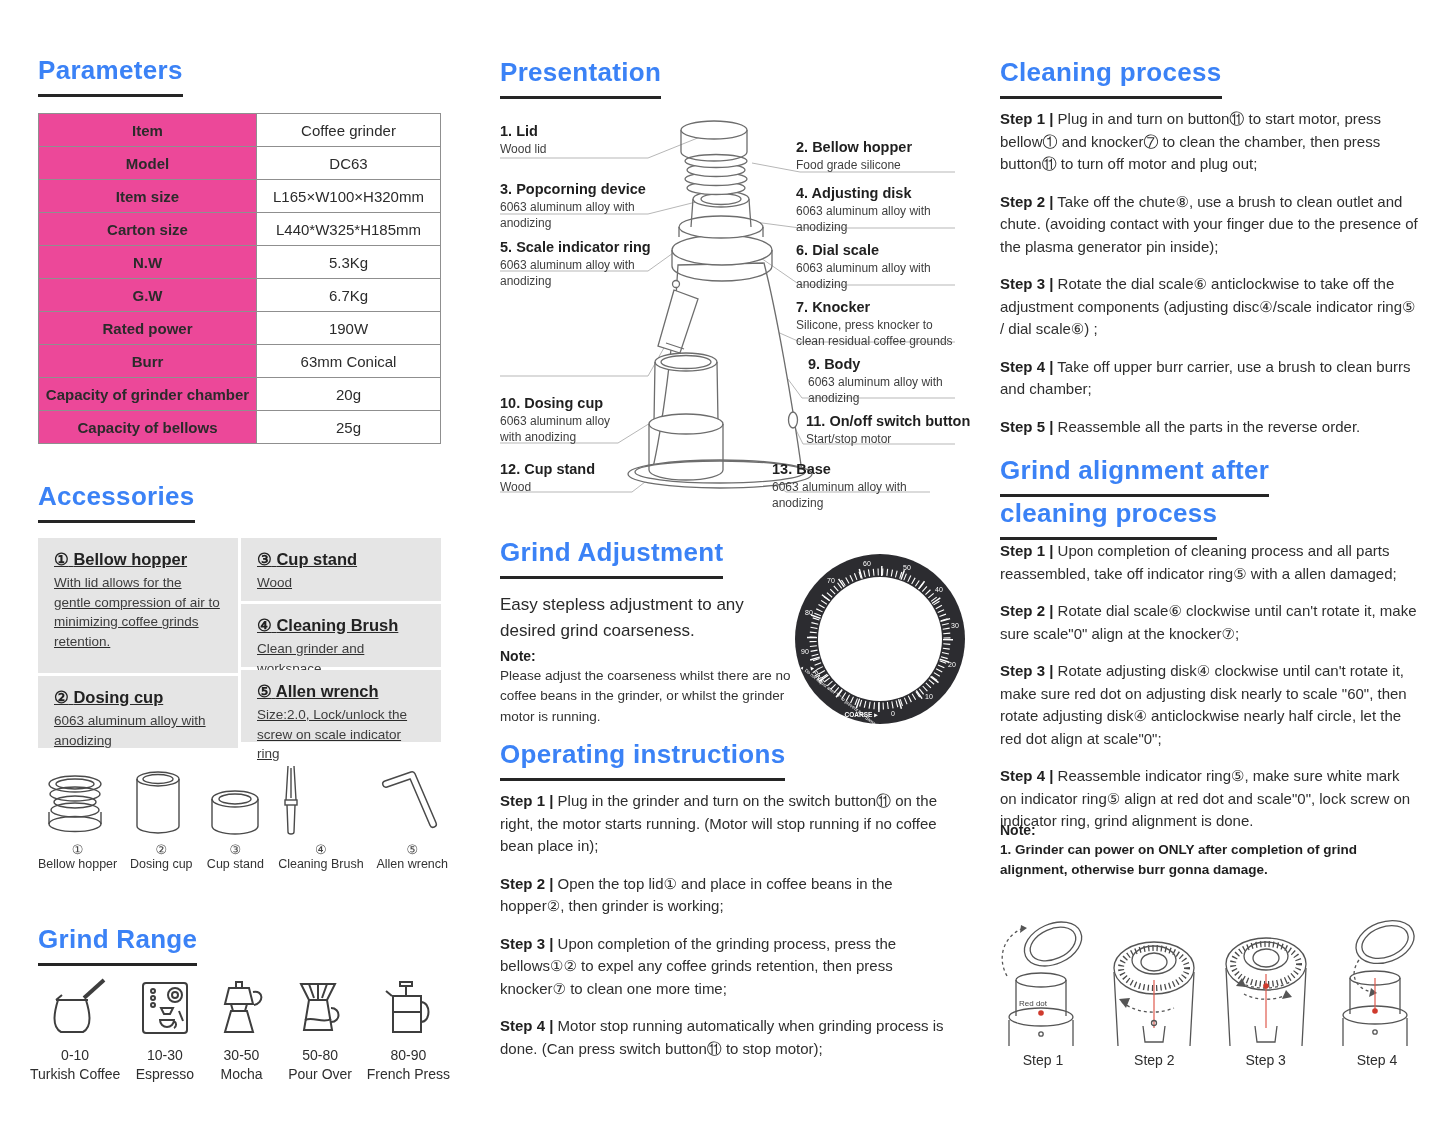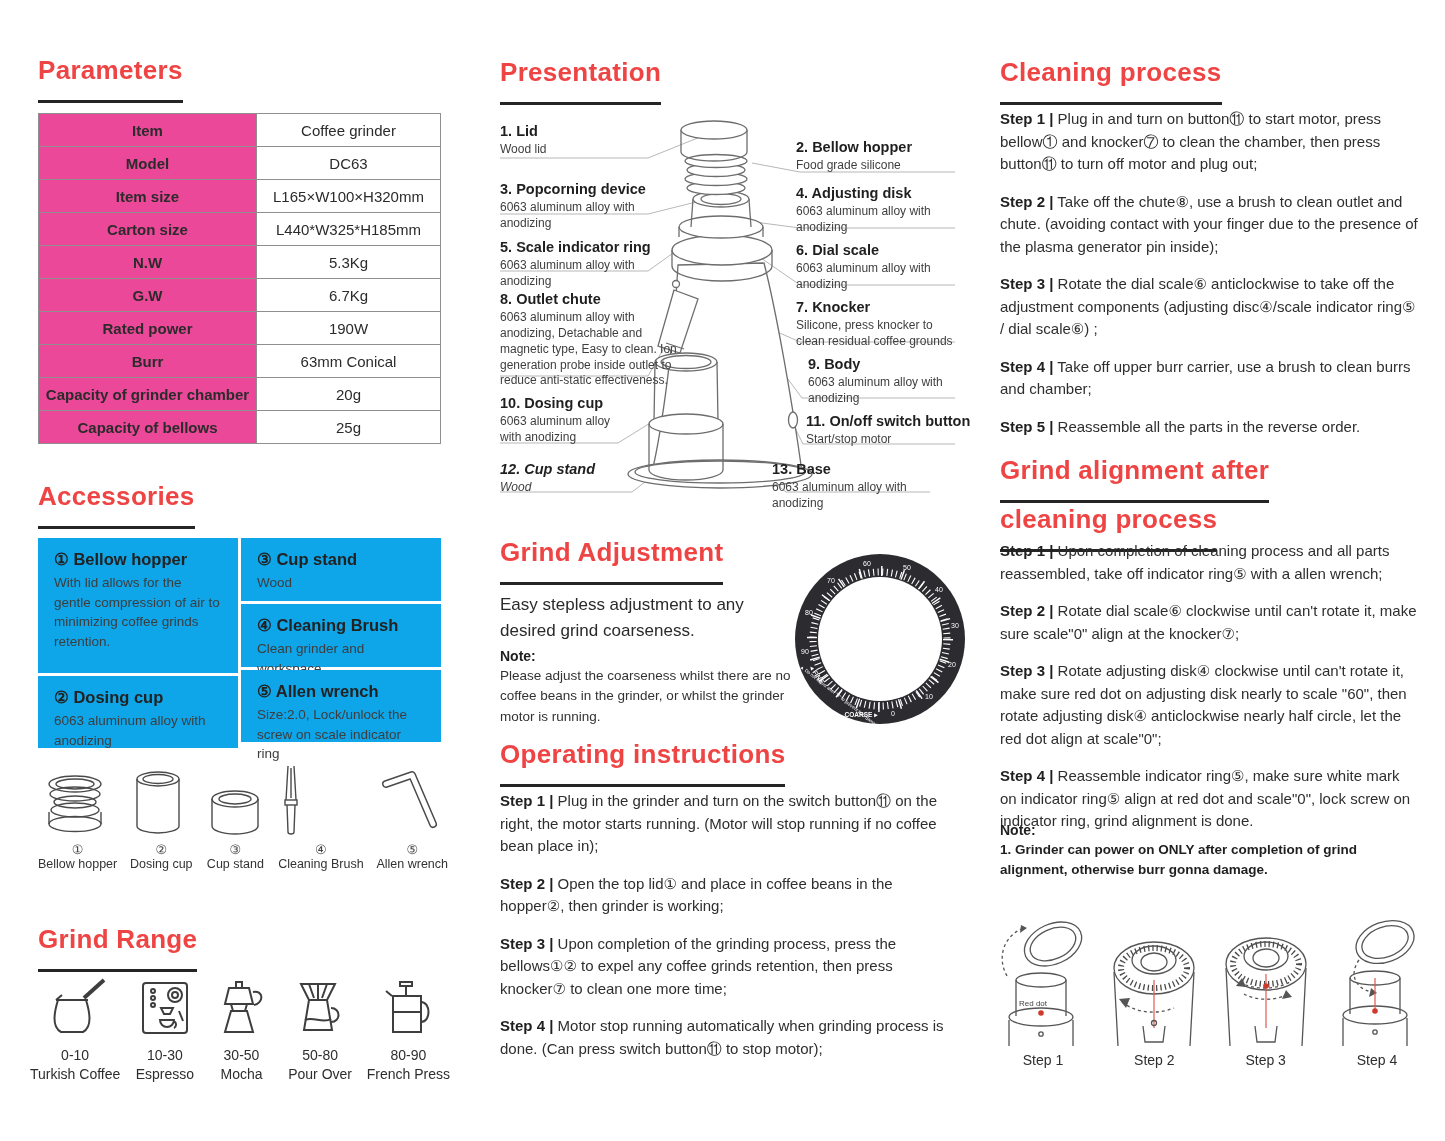--- a/index.html
+++ b/index.html
@@ -1,29 +1,29 @@
 <!DOCTYPE html>
 <html><head>
 <meta charset="utf-8">
 <style>
   html,body{margin:0;padding:0;background:#fff;}
   body{font-family:"Liberation Sans",sans-serif;color:#2b2b2b;}
   #canvas{position:relative;width:1445px;height:1141px;background:#fff;overflow:hidden;}
   .abs{position:absolute;}
-  .h1{display:inline-block;font-size:26px;font-weight:800;color:#ef4444;letter-spacing:.3px;
-      border-bottom:3px solid #252525;padding-bottom:14px;line-height:1.15;}
+  .h1{display:inline-block;font-size:26px;font-weight:800;color:#3b82f6;letter-spacing:.3px;
+      border-bottom:3px solid #252525;padding-bottom:8px;line-height:1.15;}
   
   table.params{border-collapse:collapse;width:403px;font-size:15px;}
   table.params td{border:1px solid #8f8f8f;height:32px;text-align:center;padding:0 6px;}
   td.pl{background:#ec4899;font-weight:700;width:205px;}
   td.pv{font-weight:500;}
   
   .accgrid{display:flex;gap:3px;width:403px;}
   .acccol{display:flex;flex-direction:column;gap:3px;flex:1;}
-  .acccell{background:#0ea5e9;padding:12px 16px;box-sizing:border-box;}
+  .acccell{background:#e5e5e5;padding:12px 16px;box-sizing:border-box;text-decoration:underline;}
   .accname{font-size:16.5px;font-weight:600;color:#222;margin-bottom:4px;}
   .accdesc{font-size:13.5px;color:#3d3d3d;line-height:1.45;}
   .iconrow{display:flex;justify-content:space-between;align-items:flex-end;width:410px;}
   .iconcell{text-align:center;font-size:12.5px;color:#333;}
   .iconcell .num{display:block;font-size:13px;color:#444;margin-top:4px;}
   .grindrow{display:flex;justify-content:space-between;width:420px;}
   .grindcell{text-align:center;font-size:14px;color:#2e2e2e;line-height:1.35;}
   .grindcell .rng{display:block;margin-top:6px;}
   
   .plabel{position:absolute;width:180px;}
@@ -302,29 +302,25 @@
       <div class="pd">Wood lid</div>
     </div>
     <div class="plabel" style="left:0;top:80px;">
       <div class="pn"><span>3.</span> <span>Popcorning device</span></div>
       <div class="pd">6063 aluminum alloy with anodizing</div>
     </div>
     <div class="plabel" style="left:0;top:138px;">
       <div class="pn"><span>5.</span> <span>Scale indicator ring</span></div>
       <div class="pd">6063 aluminum alloy with anodizing</div>
     </div>
-    <div class="plabel" style="left:0;top:190px;width:178px;">
-      <div class="pn"><span>8.</span> <span>Outlet chute</span></div>
-      <div class="pd">6063 aluminum alloy with anodizing, Detachable and magnetic type, Easy to clean. Ion generation probe inside outlet to reduce anti-static effectiveness.</div>
-    </div>
     <div class="plabel" style="left:0;top:294px;width:130px;">
       <div class="pn"><span>10.</span> <span>Dosing cup</span></div>
       <div class="pd">6063 aluminum alloy with anodizing</div>
     </div>
-    <div class="plabel" style="left:0;top:360px;font-style:italic;">
+    <div class="plabel" style="left:0;top:360px;">
       <div class="pn"><span>12.</span> <span>Cup stand</span></div>
       <div class="pd">Wood</div>
     </div>
 
     <div class="plabel right" style="left:296px;top:38px;">
       <div class="pn"><span>2.</span> <span>Bellow hopper</span></div>
       <div class="pd">Food grade silicone</div>
     </div>
     <div class="plabel right" style="left:296px;top:84px;">
       <div class="pn"><span>4.</span> <span>Adjusting disk</span></div>
@@ -405,21 +401,21 @@
     <p class="step"><b>Step 4 |</b> <span>Take off upper burr carrier, use a brush to clean burrs and chamber;</span></p>
     <p class="step"><b>Step 5 |</b> <span>Reassemble all the parts in the reverse order.</span></p>
   </div>
 
   <div class="abs" style="left:1000px;top:456px;width:420px;">
     <span class="h1">Grind alignment after</span><br>
     <span class="h1" style="margin-top:2px;">cleaning process</span>
   </div>
 
   <div class="abs" style="left:1000px;top:540px;width:420px;">
-    <p class="step"><b>Step 1 |</b> <span>Upon completion of cleaning process and all parts reassembled, take off indicator ring⑤ with a allen wrench;</span></p>
+    <p class="step"><b>Step 1 |</b> <span>Upon completion of cleaning process and all parts reassembled, take off indicator ring⑤ with a allen damaged;</span></p>
     <p class="step"><b>Step 2 |</b> <span>Rotate dial scale⑥ clockwise until can't rotate it, make sure scale"0" align at the knocker⑦;</span></p>
     <p class="step"><b>Step 3 |</b> <span>Rotate adjusting disk④ clockwise until can't rotate it, make sure red dot on adjusting disk nearly to scale "60",  then rotate adjusting disk④ anticlockwise nearly half circle, let the red dot align at scale"0";</span></p>
     <p class="step"><b>Step 4 |</b> <span>Reassemble indicator ring⑤, make sure white mark on indicator ring⑤ align at red dot and scale"0", lock screw on indicator ring, grind alignment is done.</span></p>
   </div>
 
   <div class="abs" style="left:1000px;top:822px;width:415px;">
     <div class="notelbl">Note:</div>
     <div class="boldnote">1. Grinder can power on ONLY after completion of grind alignment, otherwise burr gonna damage.</div>
   </div>
 

